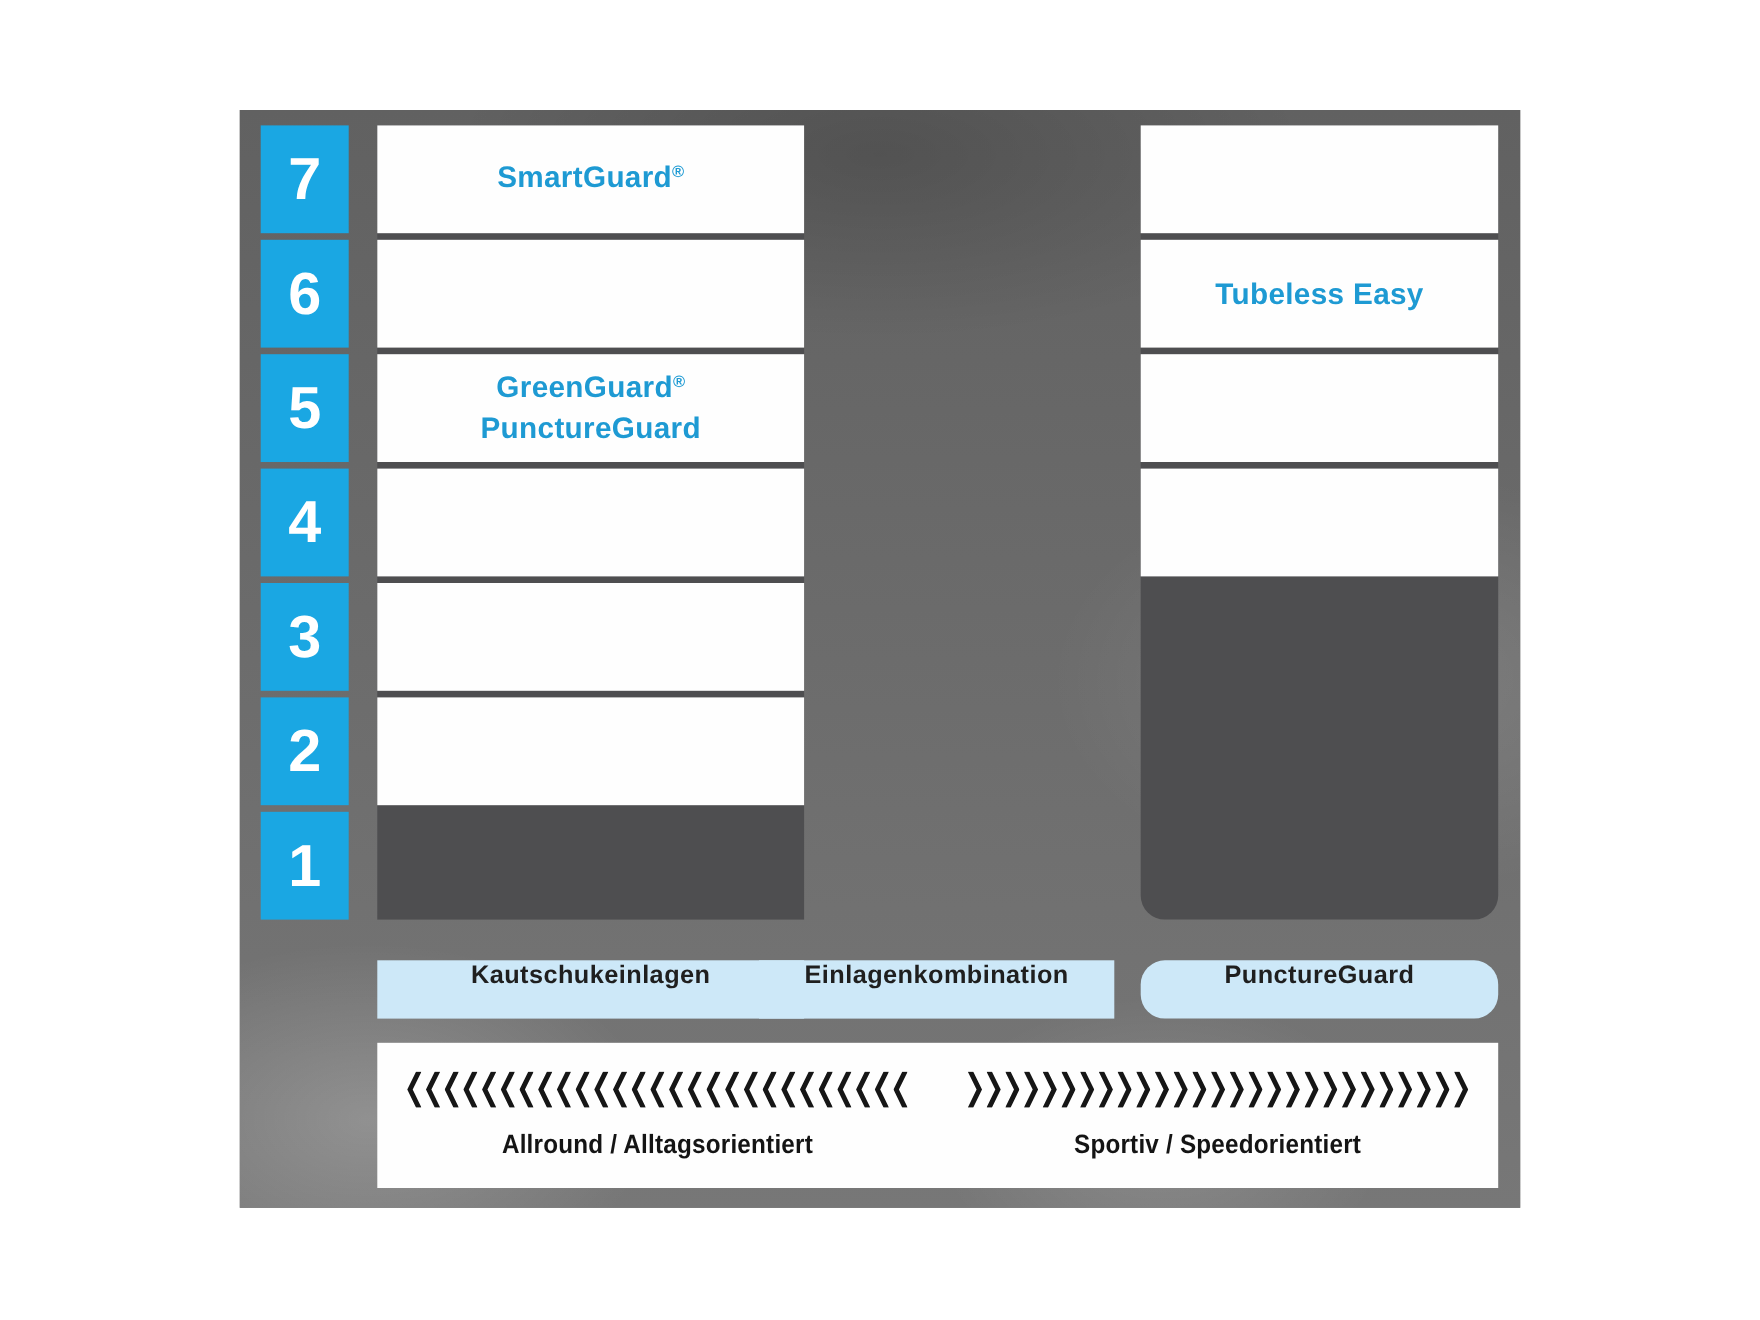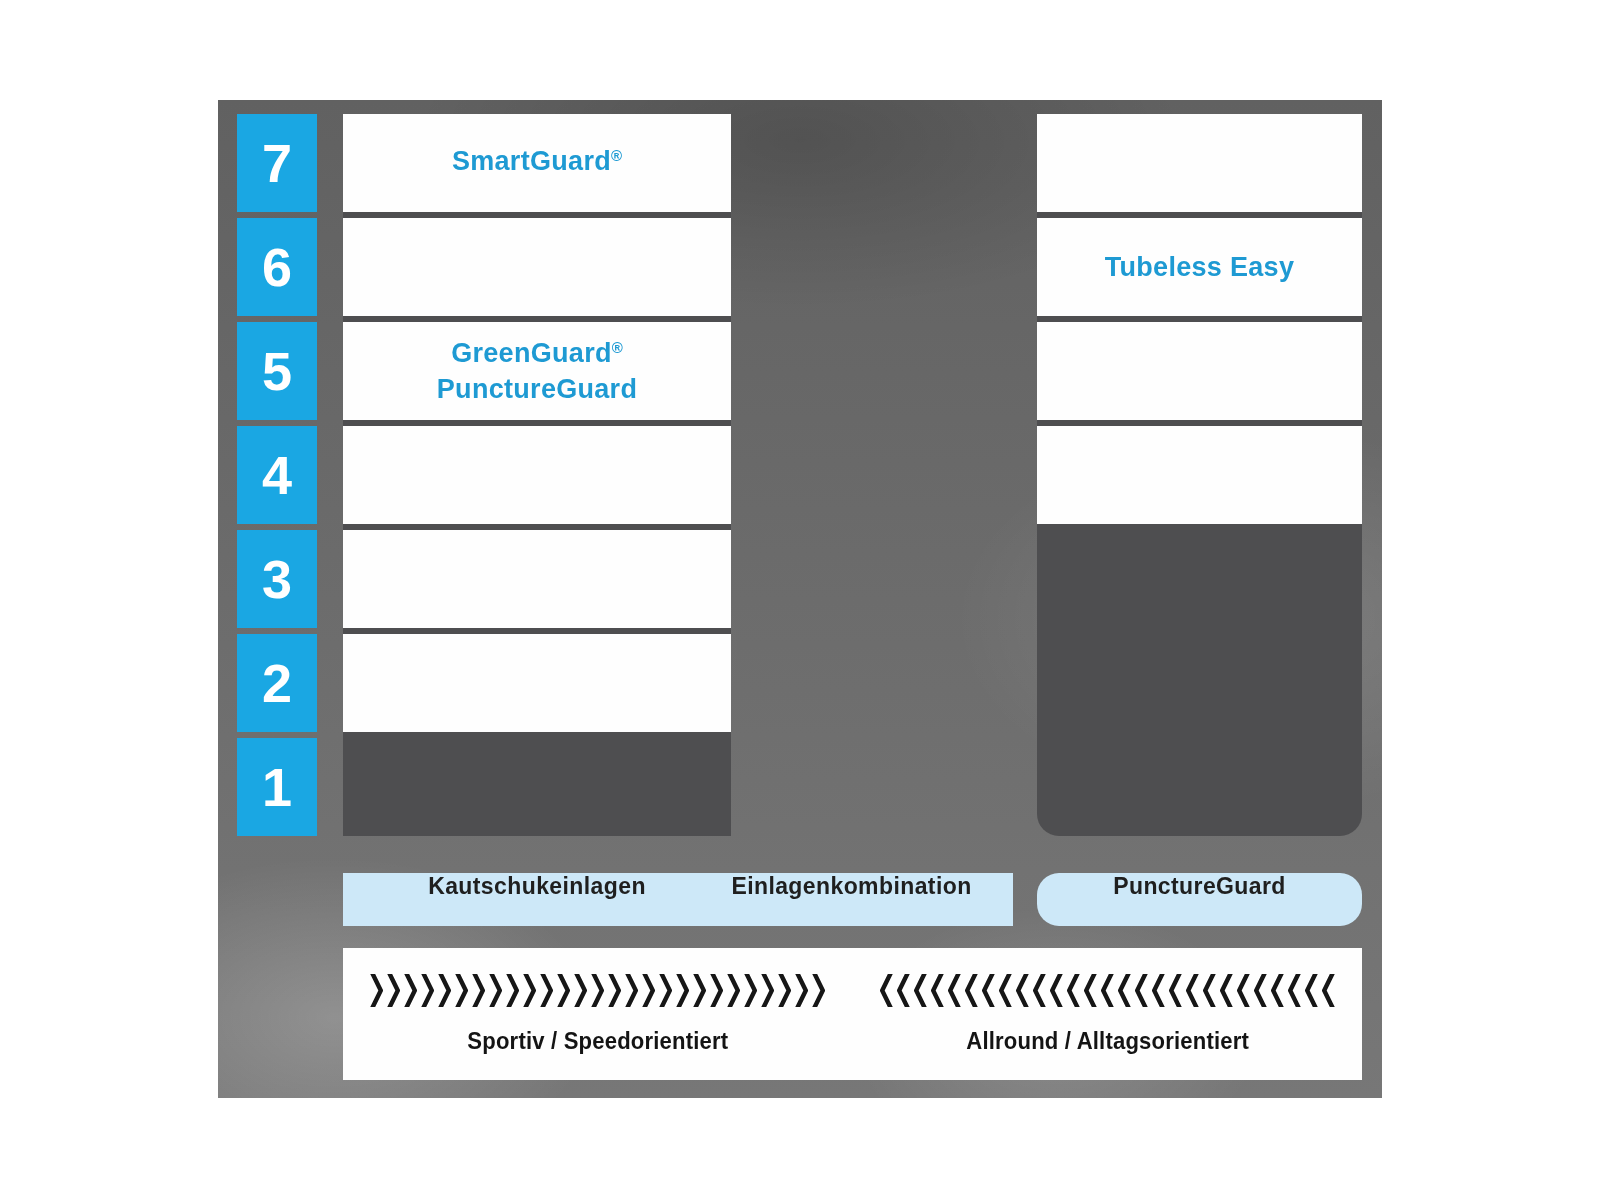--- a/index.html
+++ b/index.html
@@ -83,20 +83,52 @@
     </div>
     <div class="footerbar c1">
       <span>Einlagenkombination</span>
     </div>
     <div class="footerbar c2">
       <span>PunctureGuard</span>
     </div>
 
     <div class="legendbox">
       <div class="legend-half">
+        <div class="chev-row" id="chev-left">
+            <span class="chev dir-left"></span>
+            <span class="chev dir-left"></span>
+            <span class="chev dir-left"></span>
+            <span class="chev dir-left"></span>
+            <span class="chev dir-left"></span>
+            <span class="chev dir-left"></span>
+            <span class="chev dir-left"></span>
+            <span class="chev dir-left"></span>
+            <span class="chev dir-left"></span>
+            <span class="chev dir-left"></span>
+            <span class="chev dir-left"></span>
+            <span class="chev dir-left"></span>
+            <span class="chev dir-left"></span>
+            <span class="chev dir-left"></span>
+            <span class="chev dir-left"></span>
+            <span class="chev dir-left"></span>
+            <span class="chev dir-left"></span>
+            <span class="chev dir-left"></span>
+            <span class="chev dir-left"></span>
+            <span class="chev dir-left"></span>
+            <span class="chev dir-left"></span>
+            <span class="chev dir-left"></span>
+            <span class="chev dir-left"></span>
+            <span class="chev dir-left"></span>
+            <span class="chev dir-left"></span>
+            <span class="chev dir-left"></span>
+            <span class="chev dir-left"></span>
+          </div>
+        <div class="legend-caption">Allround / Alltagsorientiert</div>
+      </div>
+      <div class="legend-half">
         <div class="chev-row" id="chev-right">
             <span class="chev dir-right"></span>
             <span class="chev dir-right"></span>
             <span class="chev dir-right"></span>
             <span class="chev dir-right"></span>
             <span class="chev dir-right"></span>
             <span class="chev dir-right"></span>
             <span class="chev dir-right"></span>
             <span class="chev dir-right"></span>
             <span class="chev dir-right"></span>
@@ -114,48 +146,16 @@
             <span class="chev dir-right"></span>
             <span class="chev dir-right"></span>
             <span class="chev dir-right"></span>
             <span class="chev dir-right"></span>
             <span class="chev dir-right"></span>
             <span class="chev dir-right"></span>
             <span class="chev dir-right"></span>
           </div>
         <div class="legend-caption">Sportiv / Speedorientiert</div>
       </div>
-      <div class="legend-half">
-        <div class="chev-row" id="chev-left">
-            <span class="chev dir-left"></span>
-            <span class="chev dir-left"></span>
-            <span class="chev dir-left"></span>
-            <span class="chev dir-left"></span>
-            <span class="chev dir-left"></span>
-            <span class="chev dir-left"></span>
-            <span class="chev dir-left"></span>
-            <span class="chev dir-left"></span>
-            <span class="chev dir-left"></span>
-            <span class="chev dir-left"></span>
-            <span class="chev dir-left"></span>
-            <span class="chev dir-left"></span>
-            <span class="chev dir-left"></span>
-            <span class="chev dir-left"></span>
-            <span class="chev dir-left"></span>
-            <span class="chev dir-left"></span>
-            <span class="chev dir-left"></span>
-            <span class="chev dir-left"></span>
-            <span class="chev dir-left"></span>
-            <span class="chev dir-left"></span>
-            <span class="chev dir-left"></span>
-            <span class="chev dir-left"></span>
-            <span class="chev dir-left"></span>
-            <span class="chev dir-left"></span>
-            <span class="chev dir-left"></span>
-            <span class="chev dir-left"></span>
-            <span class="chev dir-left"></span>
-          </div>
-        <div class="legend-caption">Allround / Alltagsorientiert</div>
-      </div>
     </div>
 
   </div>
 </div>
 
 </body></html>

